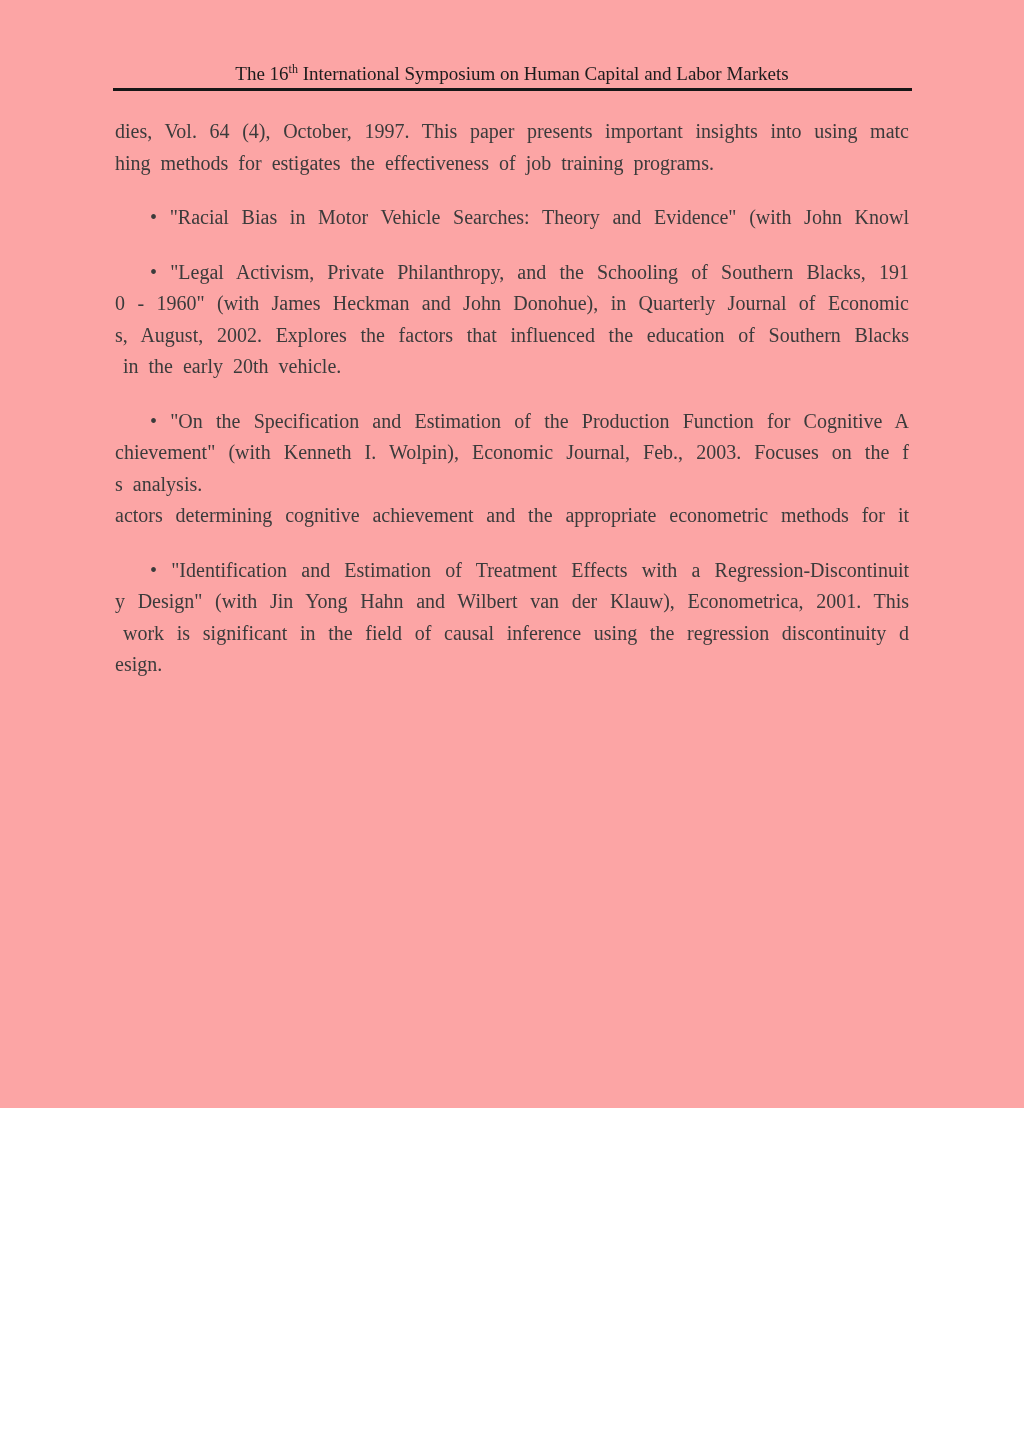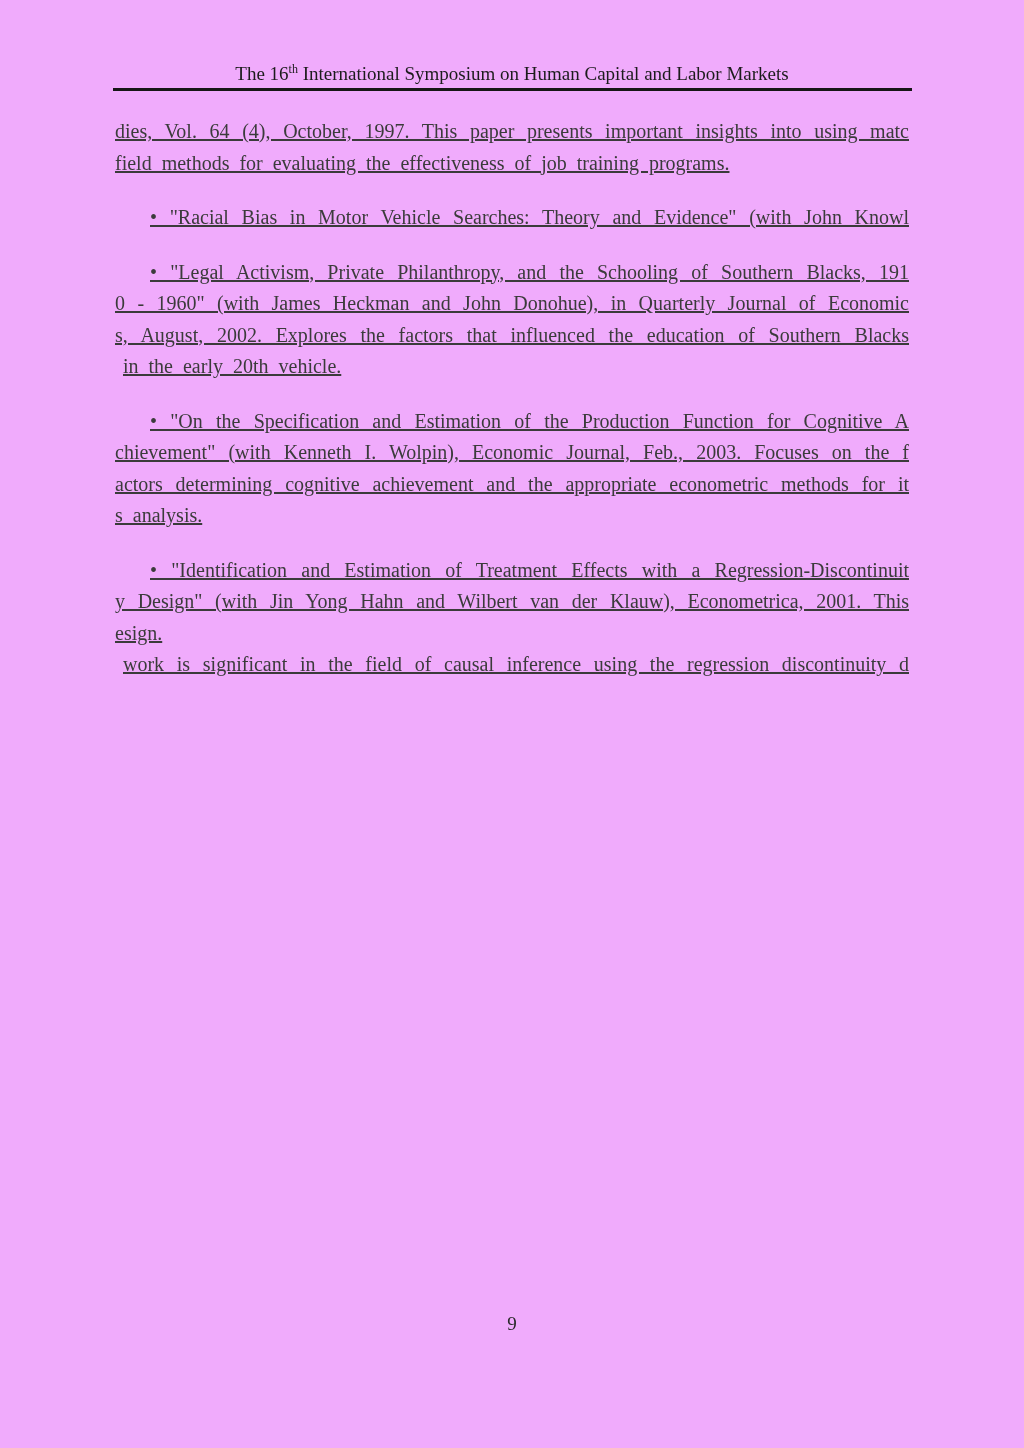--- a/index.html
+++ b/index.html
@@ -3,22 +3,22 @@
 <meta charset="utf-8">
 <style>
   html, body { margin: 0; padding: 0; }
   body {
     width: 1024px; height: 1448px;
     background: #ffffff;
     font-family: "Liberation Serif", "DejaVu Serif", serif;
   }
   .page {
     position: relative;
-    width: 1024px; height: 1448px;
-    background: #f0abfc;
+    width: 1024px; height: 1108px;
+    background: #fca5a5;
     overflow: hidden;
   }
   .doc-header {
     padding-top: 60px;
     text-align: center;
     color: #1c1c1c;
     font-size: 19px;
     line-height: 27px;
   }
   .doc-header sup {
@@ -30,21 +30,20 @@
     width: 799px;
     height: 3px;
     margin: 1px auto 0 auto;
     background: #161616;
   }
   .doc-body {
     margin: 25px 115px 0 115px;
     font-size: 20px;
     line-height: 31.5px;
     color: #3b3b3b;
-    text-decoration: underline;
   }
   .para { margin: 23px 0 0 0; }
   .para:first-child { margin-top: 0; }
   .line {
     text-align: justify;
     word-spacing: 0.25em;
   }
   .line.just {
     word-spacing: 0.1em;
     text-align-last: justify;
@@ -67,40 +66,40 @@
 
   <div class="doc-header">
     <div class="header-line"><span>The 16</span><sup>th</sup><span> International Symposium on Human Capital and Labor Markets</span></div>
   </div>
 
   <div class="header-rule"></div>
 
   <div class="doc-body">
       <div class="para">
         <div class="line just">dies, Vol. 64 (4), October, 1997. This paper presents important insights into using matc</div>
-        <div class="line">field methods for evaluating the effectiveness of job training programs.</div>
+        <div class="line">hing methods for estigates the effectiveness of job training programs.</div>
       </div>
       <div class="para">
         <div class="line just ind-bullet">• "Racial Bias in Motor Vehicle Searches: Theory and Evidence" (with John Knowl</div>
       </div>
       <div class="para">
         <div class="line just ind-bullet">• "Legal Activism, Private Philanthropy, and the Schooling of Southern Blacks, 191</div>
         <div class="line just">0 - 1960" (with James Heckman and John Donohue), in Quarterly Journal of Economic</div>
         <div class="line just">s, August, 2002. Explores the factors that influenced the education of Southern Blacks</div>
         <div class="line ind-small">in the early 20th vehicle.</div>
       </div>
       <div class="para">
         <div class="line just ind-bullet">• "On the Specification and Estimation of the Production Function for Cognitive A</div>
         <div class="line just">chievement" (with Kenneth I. Wolpin), Economic Journal, Feb., 2003. Focuses on the f</div>
+        <div class="line">s analysis.</div>
         <div class="line just">actors determining cognitive achievement and the appropriate econometric methods for it</div>
-        <div class="line">s analysis.</div>
       </div>
       <div class="para">
         <div class="line just ind-bullet">• "Identification and Estimation of Treatment Effects with a Regression-Discontinuit</div>
         <div class="line just">y Design" (with Jin Yong Hahn and Wilbert van der Klauw), Econometrica, 2001. This</div>
+        <div class="line just ind-small">work is significant in the field of causal inference using the regression discontinuity d</div>
         <div class="line">esign.</div>
-        <div class="line just ind-small">work is significant in the field of causal inference using the regression discontinuity d</div>
       </div>
     </div>
 
   <div class="page-footer">9</div>
 
 </div>
 
 </body></html>

